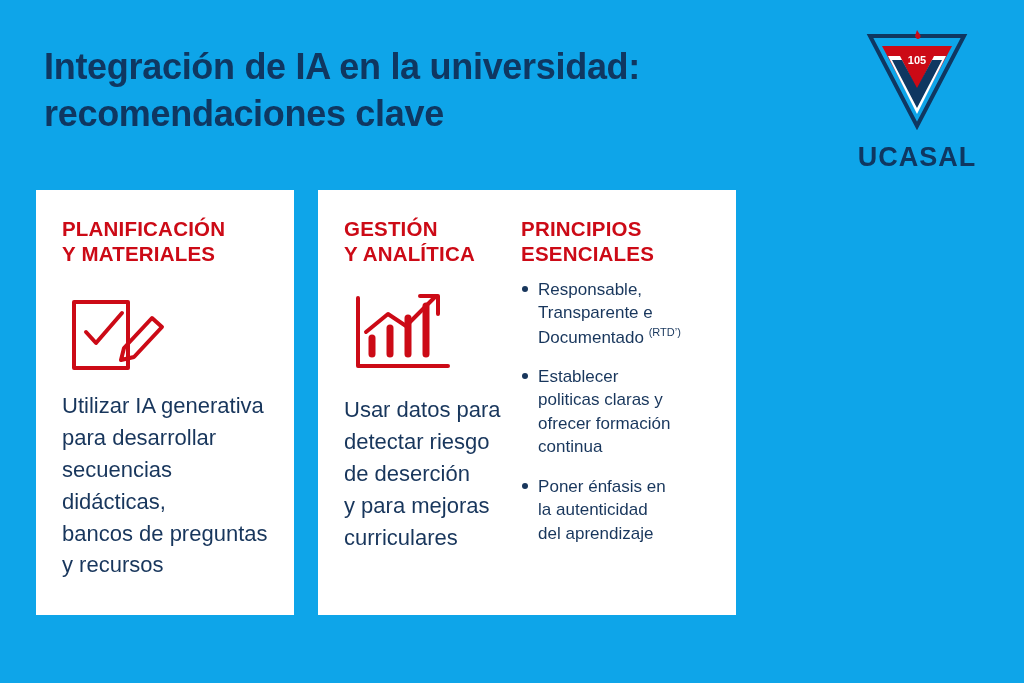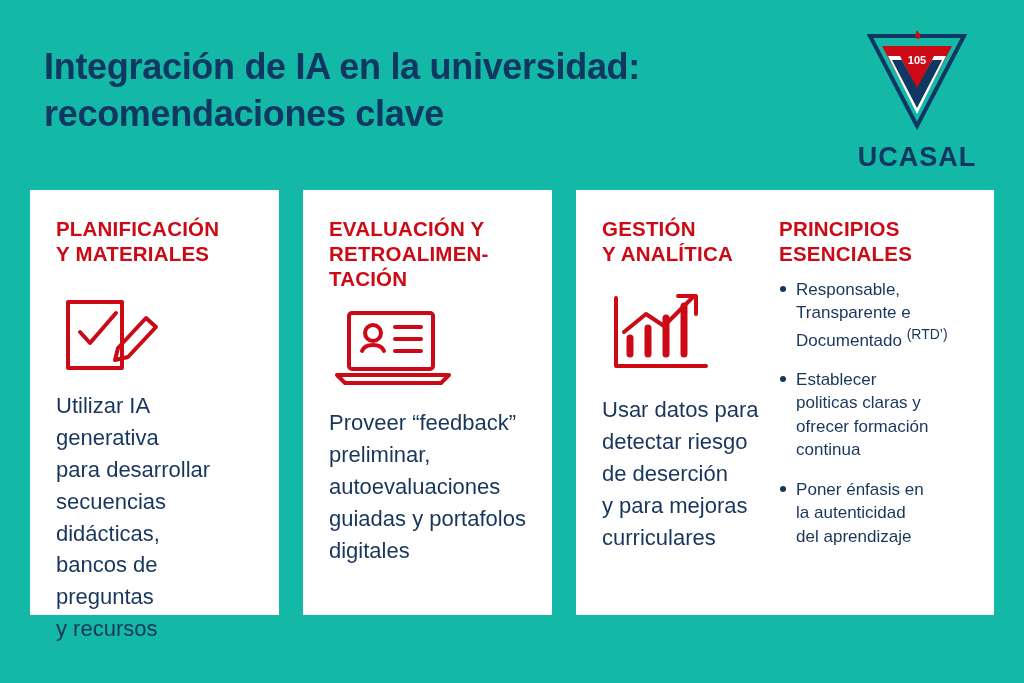--- a/index.html
+++ b/index.html
@@ -10,21 +10,21 @@
     width: 1024px;
     height: 683px;
     background: #f4f4f4;
     font-family: "Liberation Sans", sans-serif;
     overflow: hidden;
     position: relative;
   }
   .slide {
     position: absolute;
     inset: 0;
-    background: #14b8a6;
+    background: #0ea5e9;
   }
   
   .header {
     position: absolute;
     left: 44px;
     top: 44px;
     width: 800px;
   }
   .title {
     font-size: 36px;
@@ -51,21 +51,21 @@
   .logo-word {
     font-size: 27px;
     font-weight: bold;
     color: #0f3761;
     letter-spacing: 1px;
     margin-top: 12px;
   }
   
   .cards {
     position: absolute;
-    left: 30px;
+    left: 36px;
     top: 190px;
     right: 30px;
     height: 425px;
     display: flex;
     gap: 24px;
   }
   .card {
     background: #ffffff;
     position: relative;
     padding: 26px 22px 20px 26px;
@@ -123,21 +123,21 @@
     content: "";
     position: absolute;
     left: 1px;
     top: 8px;
     width: 6px;
     height: 6px;
     border-radius: 50%;
     background: #18365c;
   }
   .sup {
-    font-size: 14px;
+    font-size: 11px;
     vertical-align: super;
   }
   
   .c3 .card-body { margin-top: 14px; }
 </style>
 </head>
 <body>
 
 <div class="slide">
 
@@ -177,39 +177,20 @@
           <path d="M58,60 l28,-30 l10,9 l-28,30 l-13,3 z"></path>
         </svg>
       </div>
       <div class="card-body">Utilizar IA generativa
 para desarrollar
 secuencias didácticas,
 bancos de preguntas
 y recursos</div>
     </div>
 
-    <div class="card c2">
-      <div class="card-head">EVALUACIÓN Y
-RETROALIMEN-
-TACIÓN</div>
-      <div class="icon-wrap">
-        <svg width="120" height="84" viewBox="0 0 120 84" xmlns="http://www.w3.org/2000/svg" fill="none" stroke="#cc0a16" stroke-width="4" stroke-linecap="round" stroke-linejoin="round">
-          <rect x="16" y="8" width="84" height="56" rx="3"></rect>
-          <circle cx="40" cy="28" r="8"></circle>
-          <path d="M29,46 c3,-8 19,-8 22,0"></path>
-          <path d="M62,22 H88 M62,34 H88 M62,46 H88"></path>
-          <path d="M4,70 H116 l-8,8 H12 Z"></path>
-        </svg>
-      </div>
-      <div class="card-body">Proveer “feedback”
-preliminar,
-autoevaluaciones
-guiadas y portafolos
-digitales</div>
-    </div>
 
     <div class="card c3">
       <div class="col3-left">
         <div class="card-head">GESTIÓN
 Y ANALÍTICA</div>
         <div class="icon-wrap">
           <svg width="110" height="92" viewBox="0 0 110 92" xmlns="http://www.w3.org/2000/svg" fill="none" stroke="#cc0a16" stroke-width="4" stroke-linecap="round" stroke-linejoin="round">
             <path d="M10,10 V78 H100"></path>
             <path d="M24,66 V50" stroke-width="7"></path>
             <path d="M42,66 V40" stroke-width="7"></path>

